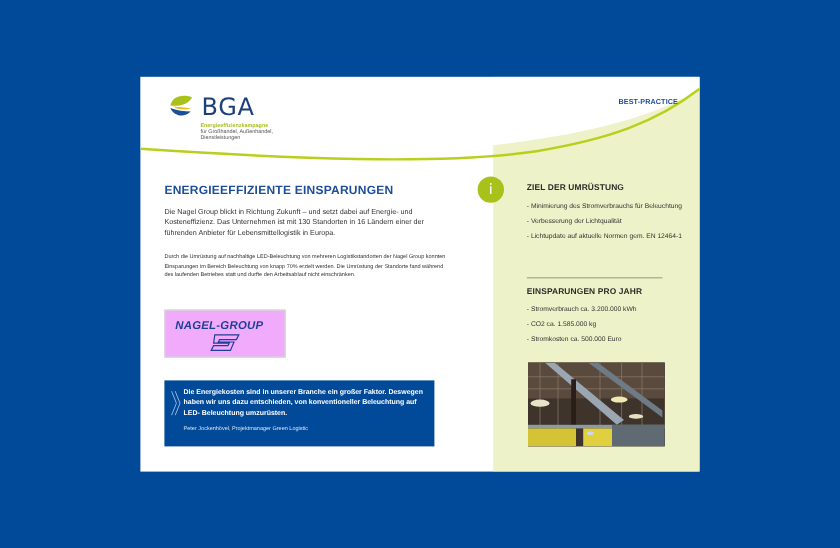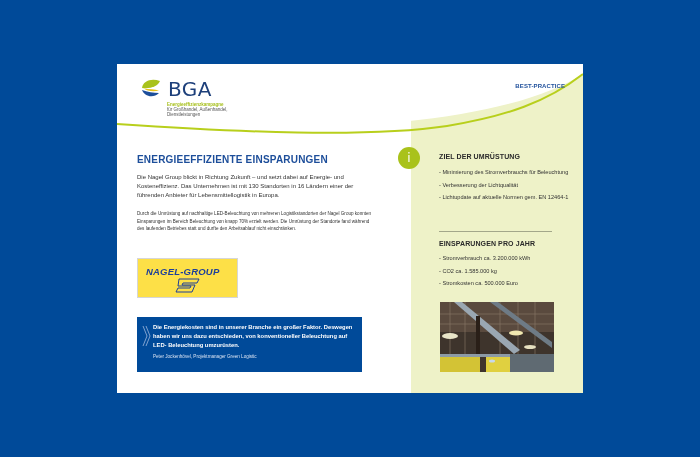--- a/index.html
+++ b/index.html
@@ -100,21 +100,21 @@
       width: 240px;
       font-size: 4.6px;
       line-height: 7.6px;
       color: #333;
     }
     .nagel-logo {
       position: absolute;
       left: 20px; top: 194px;
       width: 101px; height: 40px;
       border: 1px solid #d6d6d6;
-      background: #fde047;
+      background: #f0abfc;
     }
     .nagel-text {
       position: absolute;
       left: 8px; top: 7px;
       font-size: 9.5px;
       font-weight: bold;
       font-style: italic;
       color: #1d3f9a;
       letter-spacing: 0.2px;
       white-space: nowrap;

